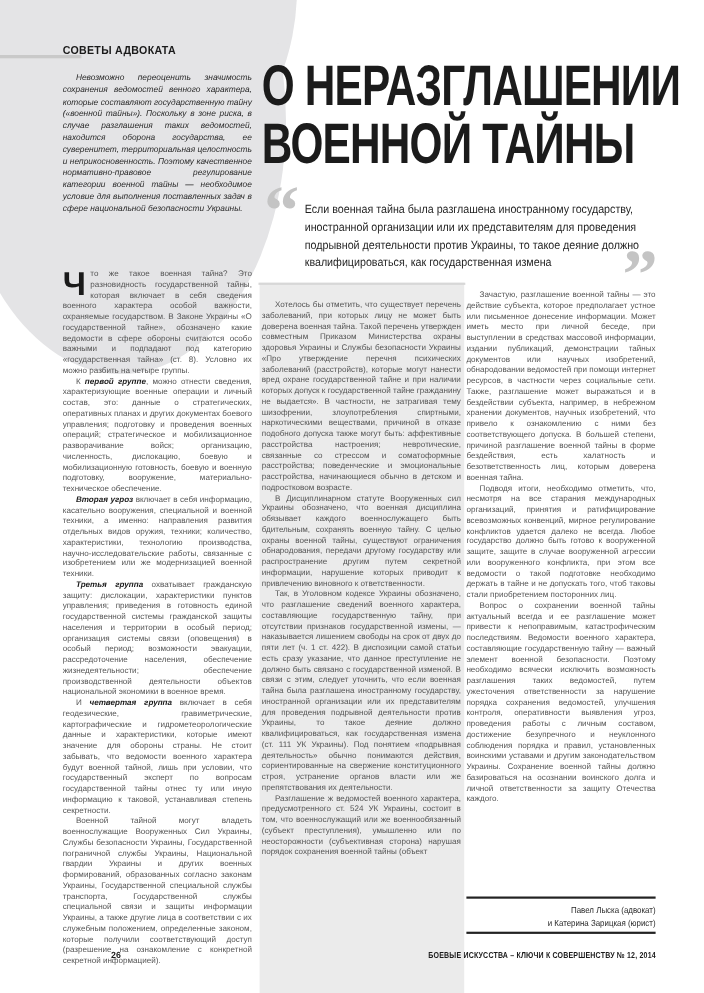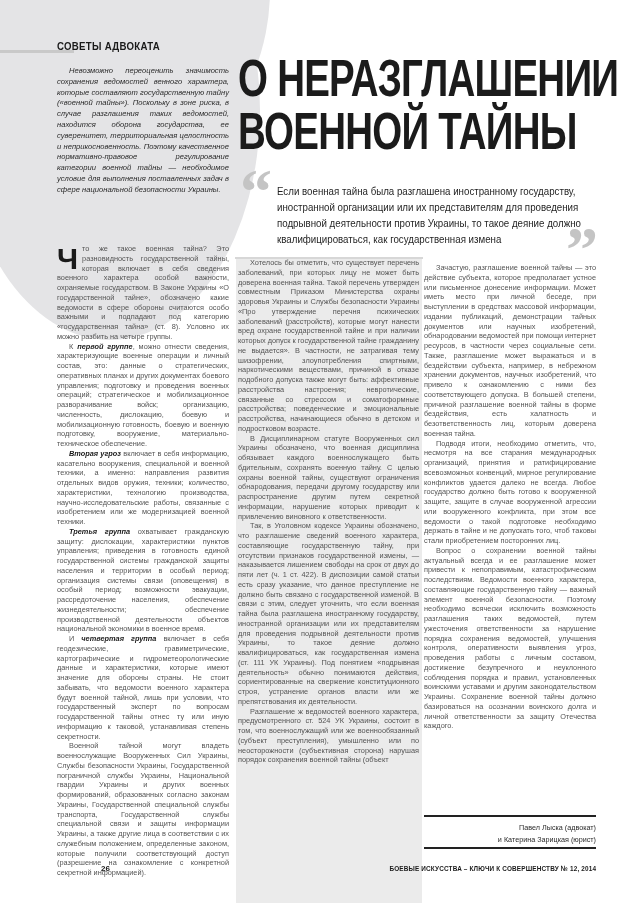--- a/index.html
+++ b/index.html
@@ -58,21 +58,21 @@
   }
   .pull-rule { position: absolute; left: 235px; top: 257px; width: 188px; height: 2px; background: #d7d7d7; z-index: 1; }
 
   .col {
     position: absolute; z-index: 2; font-size: 7.35px; line-height: 9.75px; color: #545454;
     text-align: justify; hyphens: auto;
   }
   .col p { text-indent: 12px; }
   .col b.i { font-style: italic; color: #1a1a1a; }
   .col1 { left: 57px; top: 244px; width: 172px; }
-  .col2 { left: 238px; top: 258px; width: 181px; }
+  .col2 { left: 238px; top: 272px; width: 181px; }
   .col3 { left: 424px; top: 263px; width: 172px; }
 
   .dropcap {
     float: left; font-weight: bold; font-size: 30px; line-height: 26px; color: #1a1a1a;
     margin: 2px 4px 0 0; font-family: "Liberation Sans", sans-serif;
   }
   .col1 p.first { text-indent: 0; }
 
   .sig-rule { position: absolute; left: 424px; width: 172px; height: 1.5px; background: #222; z-index: 2; }
   .sig {

